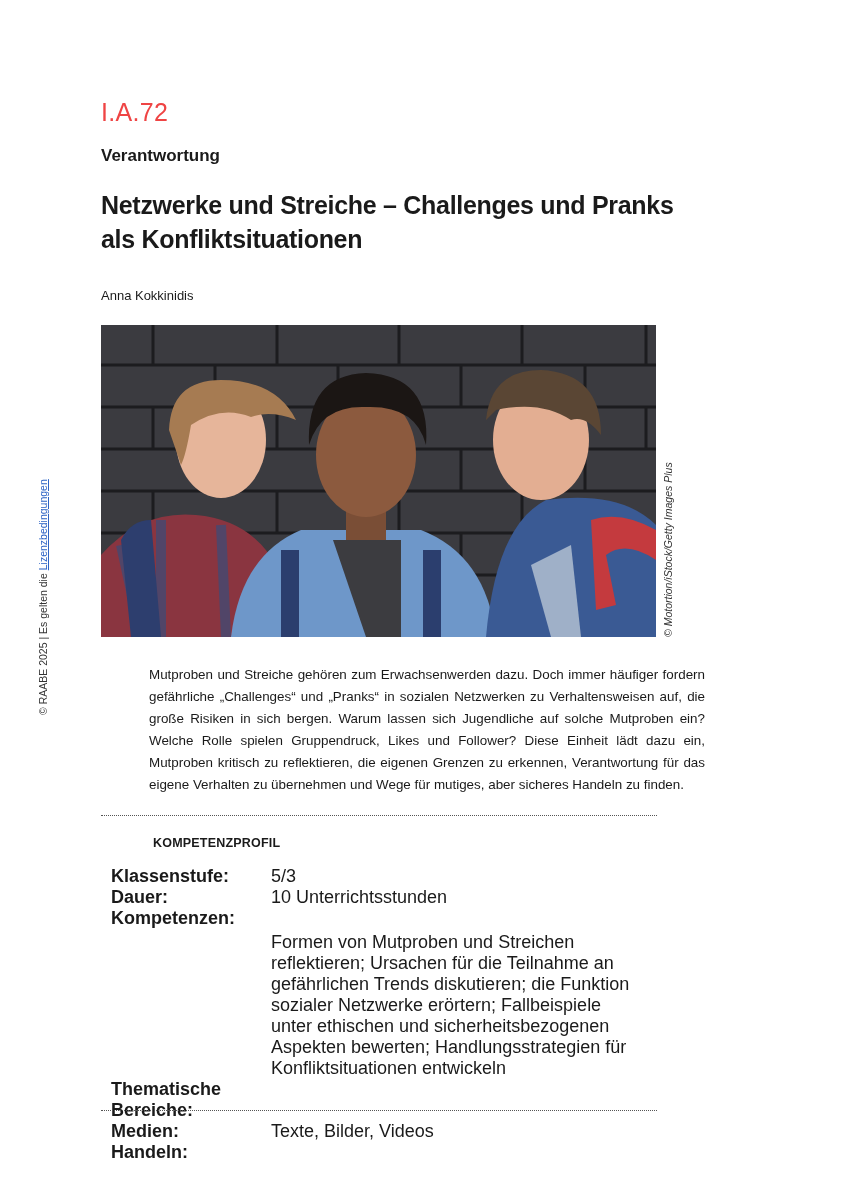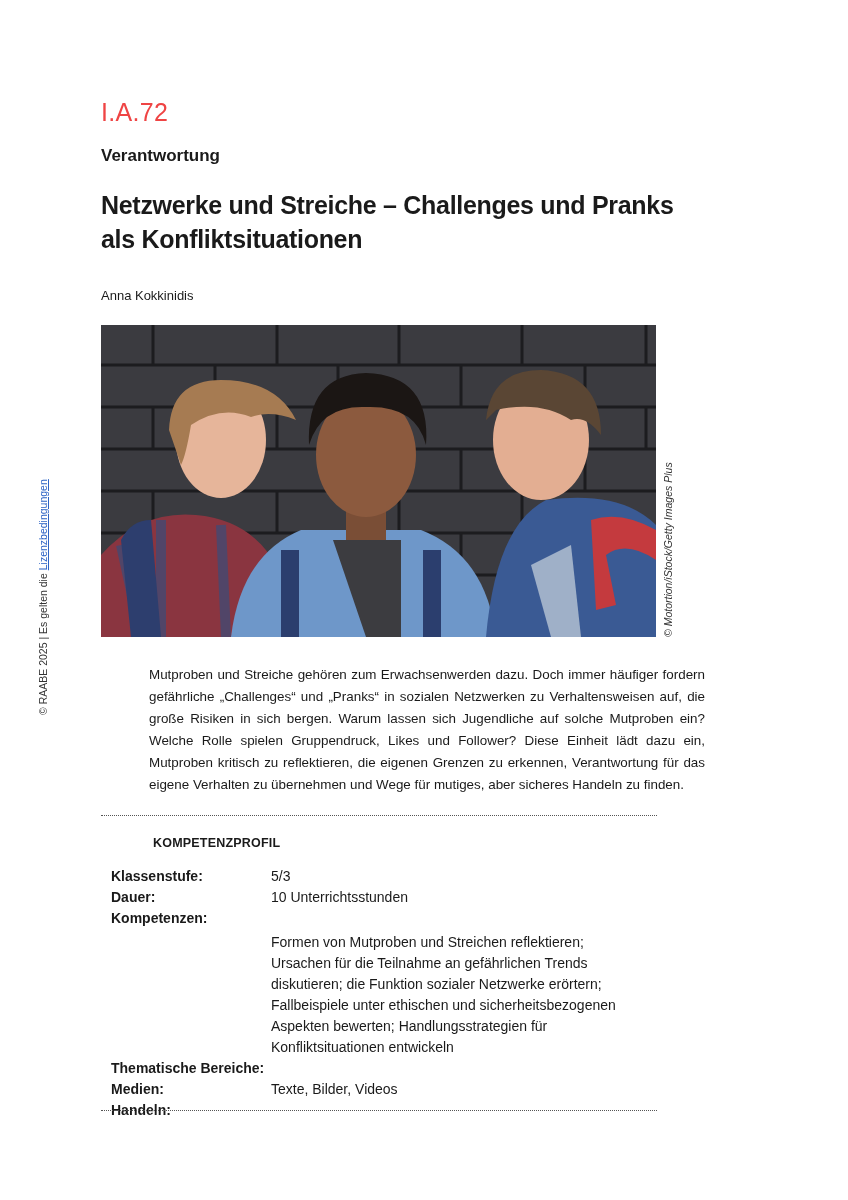--- a/index.html
+++ b/index.html
@@ -9,21 +9,21 @@
   .subject { position:absolute; left:101px; top:146px; font-size:17px; font-weight:bold; color:#1a1a1a; }
   .title { position:absolute; left:101px; top:188px; width:600px; font-size:25px; line-height:34px; font-weight:bold; color:#1a1a1a; letter-spacing:-0.3px; }
   .author { position:absolute; left:101px; top:288px; font-size:13px; color:#1a1a1a; }
   .photo { position:absolute; left:101px; top:325px; width:555px; height:312px; overflow:hidden; background:#3a3a3e; }
   .credit { position:absolute; left:662px; top:637px; transform-origin:0 0; transform:rotate(-90deg); font-size:10.5px; font-style:italic; color:#333; white-space:nowrap; }
   .license { position:absolute; left:37px; top:715px; transform-origin:0 0; transform:rotate(-90deg); font-size:10.5px; color:#333; white-space:nowrap; }
   .license a { color:#2c62c4; text-decoration:underline; }
   .intro { position:absolute; left:101px; top:664px; width:556px; font-size:13.4px; line-height:22px; text-align:justify; hyphens:auto; color:#1a1a1a;margin-left:48px; }
   .divider { position:absolute; left:101px; width:556px; height:0; border-top:1.5px dotted #555; }
   .profile-h { position:absolute; left:111px; top:836px; font-size:12.5px; font-weight:bold; color:#1a1a1a; letter-spacing:0.2px;padding-left:42px; }
-  .profile { position:absolute; left:111px; top:866px; width:540px; font-size:14px; line-height:21px; }
+  .profile { position:absolute; left:111px; top:866px; width:540px; font-size:18px; line-height:21px; }
   .prow { display:flex; }
   .plabel { width:160px; flex:none; font-weight:bold; }
   .pval { flex:1; }
 </style>
 </head>
 <body>
 
 <div class="code">I.A.72</div>
 <div class="subject">Verantwortung</div>
 <div class="title">Netzwerke und Streiche – Challenges und Pranks als Konfliktsituationen</div>

